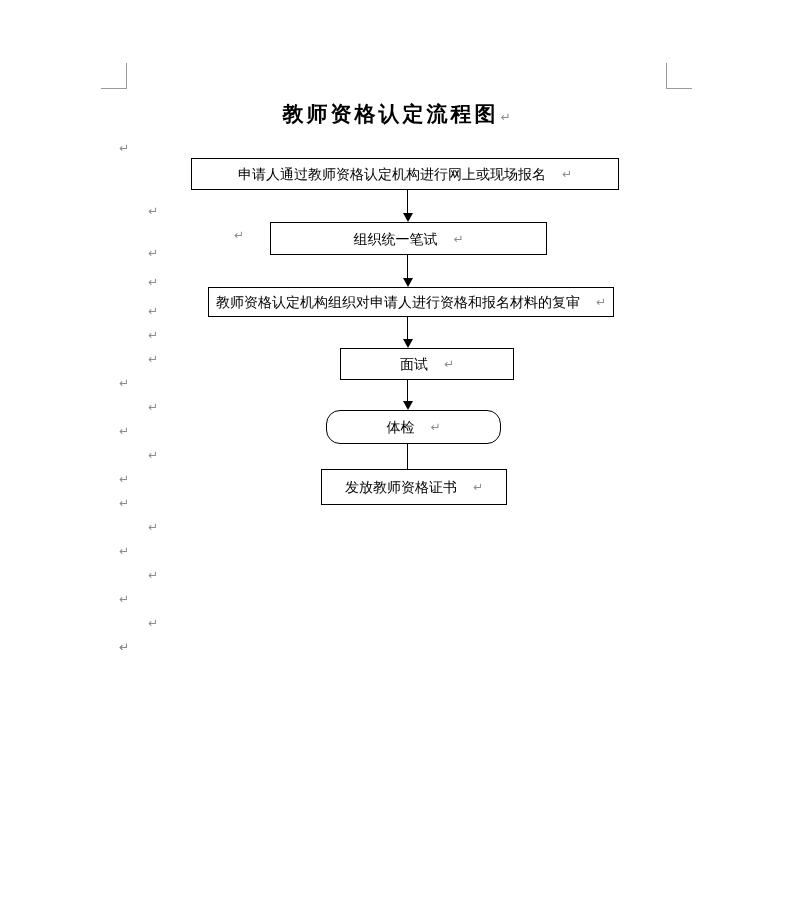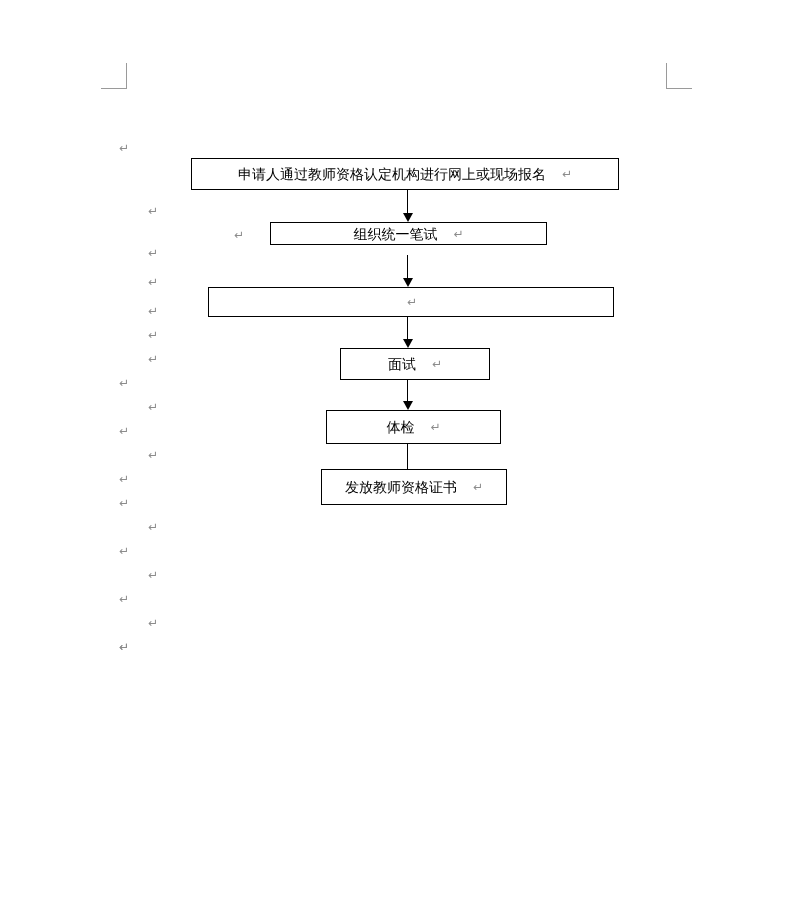--- a/index.html
+++ b/index.html
@@ -121,20 +121,23 @@
 
   <div class="crop-mark crop-tl" style="left:101px; top:63px;">
     <i class="v"></i>
       <i class="h"></i>
   </div>
   <div class="crop-mark crop-tr" style="left:666px; top:63px;">
     <i class="v"></i>
       <i class="h"></i>
   </div>
 
+  <div class="doc-title">
+    <span>教师资格认定流程图</span><span class="pilcrow-inline">↵</span>
+  </div>
 
   <div id="flow-layer">
       <div class="connector" style="left: 401px; top: 190px; height: 32px;">
         <i class="shaft" style="height: 24px;"></i>
         <i class="head"></i>
       </div>
       <div class="connector" style="left: 401px; top: 255px; height: 32px;">
         <i class="shaft" style="height: 24px;"></i>
         <i class="head"></i>
       </div>
@@ -146,32 +149,33 @@
         <i class="shaft" style="height: 22px;"></i>
         <i class="head"></i>
       </div>
       <div class="connector" style="left: 401px; top: 444px; height: 25px;">
         <i class="shaft" style="height: 25px;"></i>
       </div>
       <div class="flow-box" style="left: 191px; top: 158px; width: 428px; height: 32px; font-size: 14px;">
         <span class="box-text">申请人通过教师资格认定机构进行网上或现场报名</span>
         <span class="pilcrow-inline">↵</span>
       </div>
-      <div class="flow-box" style="left: 270px; top: 222px; width: 277px; height: 23px; font-size: 14px;">
+      <div class="flow-box" style="left: 270px; top: 222px; width: 277px; height: 33px; font-size: 14px;">
         <span class="box-text">组织统一笔试</span>
         <span class="pilcrow-inline">↵</span>
       </div>
       <div class="flow-box" style="left: 208px; top: 287px; width: 406px; height: 30px; font-size: 14px;">
-        <span class="pilcrow-inline">↵</span>
-      </div>
-      <div class="flow-box" style="left: 340px; top: 348px; width: 150px; height: 32px; font-size: 14px;">
+        <span class="box-text">教师资格认定机构组织对申请人进行资格和报名材料的复审</span>
+        <span class="pilcrow-inline">↵</span>
+      </div>
+      <div class="flow-box" style="left: 340px; top: 348px; width: 174px; height: 32px; font-size: 14px;">
         <span class="box-text">面试 </span>
         <span class="pilcrow-inline">↵</span>
       </div>
-      <div class="flow-box" style="left: 326px; top: 410px; width: 175px; height: 34px; font-size: 14px;">
+      <div class="flow-box" style="left: 326px; top: 410px; width: 175px; height: 34px; font-size: 14px; border-radius: 14px;">
         <span class="box-text">体检</span>
         <span class="pilcrow-inline">↵</span>
       </div>
       <div class="flow-box" style="left: 321px; top: 469px; width: 186px; height: 36px; font-size: 14px;">
         <span class="box-text">发放教师资格证书 </span>
         <span class="pilcrow-inline">↵</span>
       </div>
       <div class="pilcrow" style="left: 119px; top: 142px;">↵</div>
       <div class="pilcrow" style="left: 148px; top: 205px;">↵</div>
       <div class="pilcrow" style="left: 234px; top: 229px;">↵</div>

